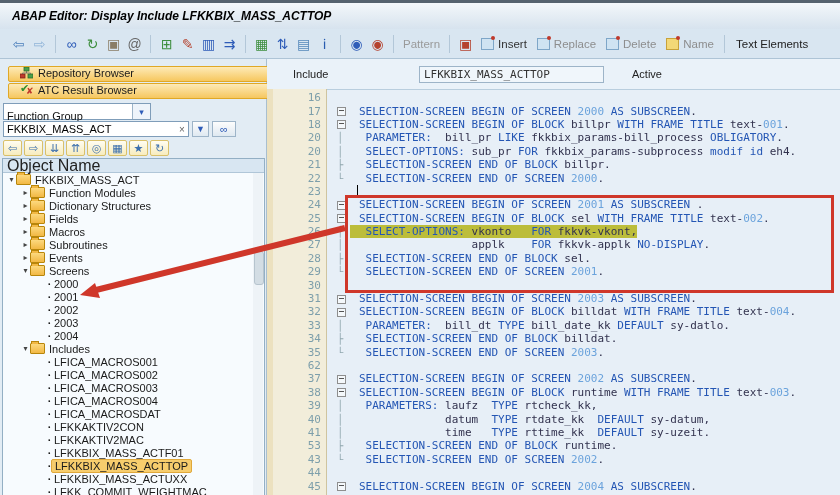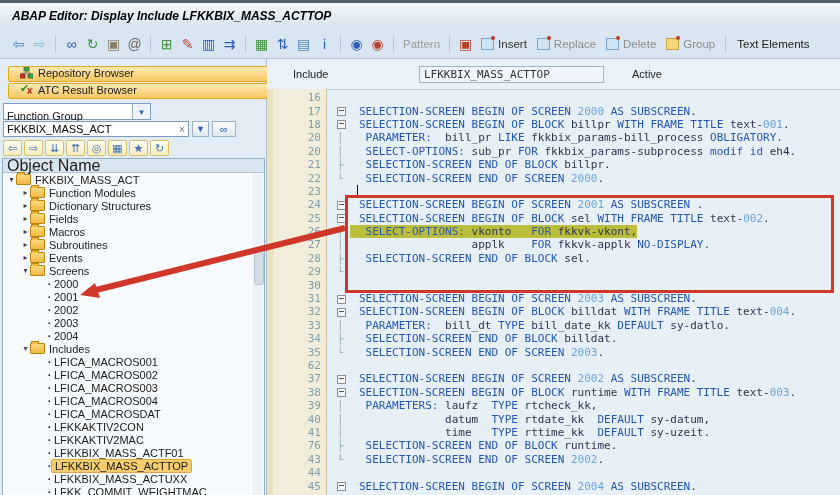--- a/index.html
+++ b/index.html
@@ -152,21 +152,21 @@
         <span class="tb-btn">
           <span class="win-icon"></span>
           <span>Replace</span>
         </span>
         <span class="tb-btn">
           <span class="win-icon"></span>
           <span>Delete</span>
         </span>
         <span class="tb-btn">
           <span class="win-icon undo"></span>
-          <span>Group</span>
+          <span>Name</span>
         </span>
       </span>
     <span class="tb-sep"></span>
     <span class="tb-text-el">Text Elements</span>
   </div>
 
   <div class="sidebar">
     <div class="gold-bar" style="top:7px">
       <span class="bicon">
         <svg class="org-ic" viewBox="0 0 13 12">
@@ -345,34 +345,34 @@
           <div class="code-line"><span class="num">20</span><span class="fold">│</span><span class="code-text"><span class="tk-kw"> PARAMETER:</span><span class="tk-pl">  </span><span class="tk-id">bill_pr</span><span class="tk-kw"> LIKE </span><span class="tk-id">fkkbix_params-bill_process</span><span class="tk-kw"> OBLIGATORY</span><span class="tk-pl">.</span></span></div>
           <div class="code-line"><span class="num">20</span><span class="fold">│</span><span class="code-text"><span class="tk-kw"> SELECT-OPTIONS: </span><span class="tk-id">sub_pr</span><span class="tk-kw"> FOR </span><span class="tk-id">fkkbix_params-subprocess</span><span class="tk-kw"> modif id </span><span class="tk-id">eh4</span><span class="tk-pl">.</span></span></div>
           <div class="code-line"><span class="num">21</span><span class="fold">├</span><span class="code-text"><span class="tk-kw"> SELECTION-SCREEN END OF BLOCK </span><span class="tk-id">billpr</span><span class="tk-pl">.</span></span></div>
           <div class="code-line"><span class="num">22</span><span class="fold">└</span><span class="code-text"><span class="tk-kw"> SELECTION-SCREEN END OF SCREEN </span><span class="tk-num">2000</span><span class="tk-pl">.</span></span></div>
           <div class="code-line"><span class="num">23</span><span class="fold"></span><span class="code-text"></span><span class="caret"></span></div>
           <div class="code-line"><span class="num">24</span><span class="fold"><span class="fold-box"></span></span><span class="code-text"><span class="tk-kw">SELECTION-SCREEN BEGIN OF SCREEN </span><span class="tk-num">2001</span><span class="tk-kw"> AS SUBSCREEN</span><span class="tk-pl"> .</span></span></div>
           <div class="code-line"><span class="num">25</span><span class="fold"><span class="fold-box"></span></span><span class="code-text"><span class="tk-kw">SELECTION-SCREEN BEGIN OF BLOCK </span><span class="tk-id">sel</span><span class="tk-kw"> WITH FRAME TITLE </span><span class="tk-id">text-</span><span class="tk-num">002</span><span class="tk-pl">.</span></span></div>
           <div class="code-line hl"><span class="num">26</span><span class="fold">│</span><span class="code-text"><span class="tk-kw"> SELECT-OPTIONS: </span><span class="tk-id">vkonto</span><span class="tk-pl">   </span><span class="tk-kw">FOR</span><span class="tk-pl"> </span><span class="tk-id">fkkvk-vkont</span><span class="tk-pl">,</span></span></div>
           <div class="code-line"><span class="num">27</span><span class="fold">│</span><span class="code-text"><span class="tk-pl">                 </span><span class="tk-id">applk</span><span class="tk-pl">    </span><span class="tk-kw">FOR</span><span class="tk-pl"> </span><span class="tk-id">fkkvk-applk</span><span class="tk-kw"> NO-DISPLAY</span><span class="tk-pl">.</span></span></div>
           <div class="code-line"><span class="num">28</span><span class="fold">├</span><span class="code-text"><span class="tk-kw"> SELECTION-SCREEN END OF BLOCK </span><span class="tk-id">sel</span><span class="tk-pl">.</span></span></div>
-          <div class="code-line"><span class="num">29</span><span class="fold">└</span></div>
+          <div class="code-line"><span class="num">29</span><span class="fold">└</span><span class="code-text"><span class="tk-kw"> SELECTION-SCREEN END OF SCREEN </span><span class="tk-num">2001</span><span class="tk-pl">.</span></span></div>
           <div class="code-line"><span class="num">30</span><span class="fold"></span><span class="code-text"></span></div>
           <div class="code-line"><span class="num">31</span><span class="fold"><span class="fold-box"></span></span><span class="code-text"><span class="tk-kw">SELECTION-SCREEN BEGIN OF SCREEN </span><span class="tk-num">2003</span><span class="tk-kw"> AS SUBSCREEN</span><span class="tk-pl">.</span></span></div>
           <div class="code-line"><span class="num">32</span><span class="fold"><span class="fold-box"></span></span><span class="code-text"><span class="tk-kw">SELECTION-SCREEN BEGIN OF BLOCK </span><span class="tk-id">billdat</span><span class="tk-kw"> WITH FRAME TITLE </span><span class="tk-id">text-</span><span class="tk-num">004</span><span class="tk-pl">.</span></span></div>
           <div class="code-line"><span class="num">33</span><span class="fold">│</span><span class="code-text"><span class="tk-kw"> PARAMETER:</span><span class="tk-pl">  </span><span class="tk-id">bill_dt</span><span class="tk-kw"> TYPE </span><span class="tk-id">bill_date_kk</span><span class="tk-kw"> DEFAULT </span><span class="tk-id">sy-datlo</span><span class="tk-pl">.</span></span></div>
           <div class="code-line"><span class="num">34</span><span class="fold">├</span><span class="code-text"><span class="tk-kw"> SELECTION-SCREEN END OF BLOCK </span><span class="tk-id">billdat</span><span class="tk-pl">.</span></span></div>
           <div class="code-line"><span class="num">35</span><span class="fold">└</span><span class="code-text"><span class="tk-kw"> SELECTION-SCREEN END OF SCREEN </span><span class="tk-num">2003</span><span class="tk-pl">.</span></span></div>
           <div class="code-line"><span class="num">62</span><span class="fold"></span><span class="code-text"></span></div>
           <div class="code-line"><span class="num">37</span><span class="fold"><span class="fold-box"></span></span><span class="code-text"><span class="tk-kw">SELECTION-SCREEN BEGIN OF SCREEN </span><span class="tk-num">2002</span><span class="tk-kw"> AS SUBSCREEN</span><span class="tk-pl">.</span></span></div>
           <div class="code-line"><span class="num">38</span><span class="fold"><span class="fold-box"></span></span><span class="code-text"><span class="tk-kw">SELECTION-SCREEN BEGIN OF BLOCK </span><span class="tk-id">runtime</span><span class="tk-kw"> WITH FRAME TITLE </span><span class="tk-id">text-</span><span class="tk-num">003</span><span class="tk-pl">.</span></span></div>
           <div class="code-line"><span class="num">39</span><span class="fold">│</span><span class="code-text"><span class="tk-kw"> PARAMETERS: </span><span class="tk-id">laufz</span><span class="tk-pl">  </span><span class="tk-kw">TYPE</span><span class="tk-pl"> </span><span class="tk-id">rtcheck_kk</span><span class="tk-pl">,</span></span></div>
           <div class="code-line"><span class="num">40</span><span class="fold">│</span><span class="code-text"><span class="tk-pl">             </span><span class="tk-id">datum</span><span class="tk-pl">  </span><span class="tk-kw">TYPE</span><span class="tk-pl"> </span><span class="tk-id">rtdate_kk</span><span class="tk-pl">  </span><span class="tk-kw">DEFAULT</span><span class="tk-pl"> </span><span class="tk-id">sy-datum</span><span class="tk-pl">,</span></span></div>
           <div class="code-line"><span class="num">41</span><span class="fold">│</span><span class="code-text"><span class="tk-pl">             </span><span class="tk-id">time</span><span class="tk-pl">   </span><span class="tk-kw">TYPE</span><span class="tk-pl"> </span><span class="tk-id">rttime_kk</span><span class="tk-pl">  </span><span class="tk-kw">DEFAULT</span><span class="tk-pl"> </span><span class="tk-id">sy-uzeit</span><span class="tk-pl">.</span></span></div>
-          <div class="code-line"><span class="num">76</span><span class="fold">├</span><span class="code-text"><span class="tk-kw"> SELECTION-SCREEN END OF BLOCK </span><span class="tk-id">runtime</span><span class="tk-pl">.</span></span></div>
+          <div class="code-line"><span class="num">53</span><span class="fold">├</span><span class="code-text"><span class="tk-kw"> SELECTION-SCREEN END OF BLOCK </span><span class="tk-id">runtime</span><span class="tk-pl">.</span></span></div>
           <div class="code-line"><span class="num">43</span><span class="fold">└</span><span class="code-text"><span class="tk-kw"> SELECTION-SCREEN END OF SCREEN </span><span class="tk-num">2002</span><span class="tk-pl">.</span></span></div>
           <div class="code-line"><span class="num">44</span><span class="fold"></span><span class="code-text"></span></div>
           <div class="code-line"><span class="num">45</span><span class="fold"><span class="fold-box"></span></span><span class="code-text"><span class="tk-kw">SELECTION-SCREEN BEGIN OF SCREEN </span><span class="tk-num">2004</span><span class="tk-kw"> AS SUBSCREEN</span><span class="tk-pl">.</span></span></div>
         </div>
     </div>
   </div>
 
   <div class="red-box" style="border-color: rgb(207, 55, 42);"></div>
   <svg class="anno" width="840" height="495">
     <line id="anno-line" x1="345" y1="225" x2="96" y2="287" stroke-width="6" stroke="#cf372a"></line>

